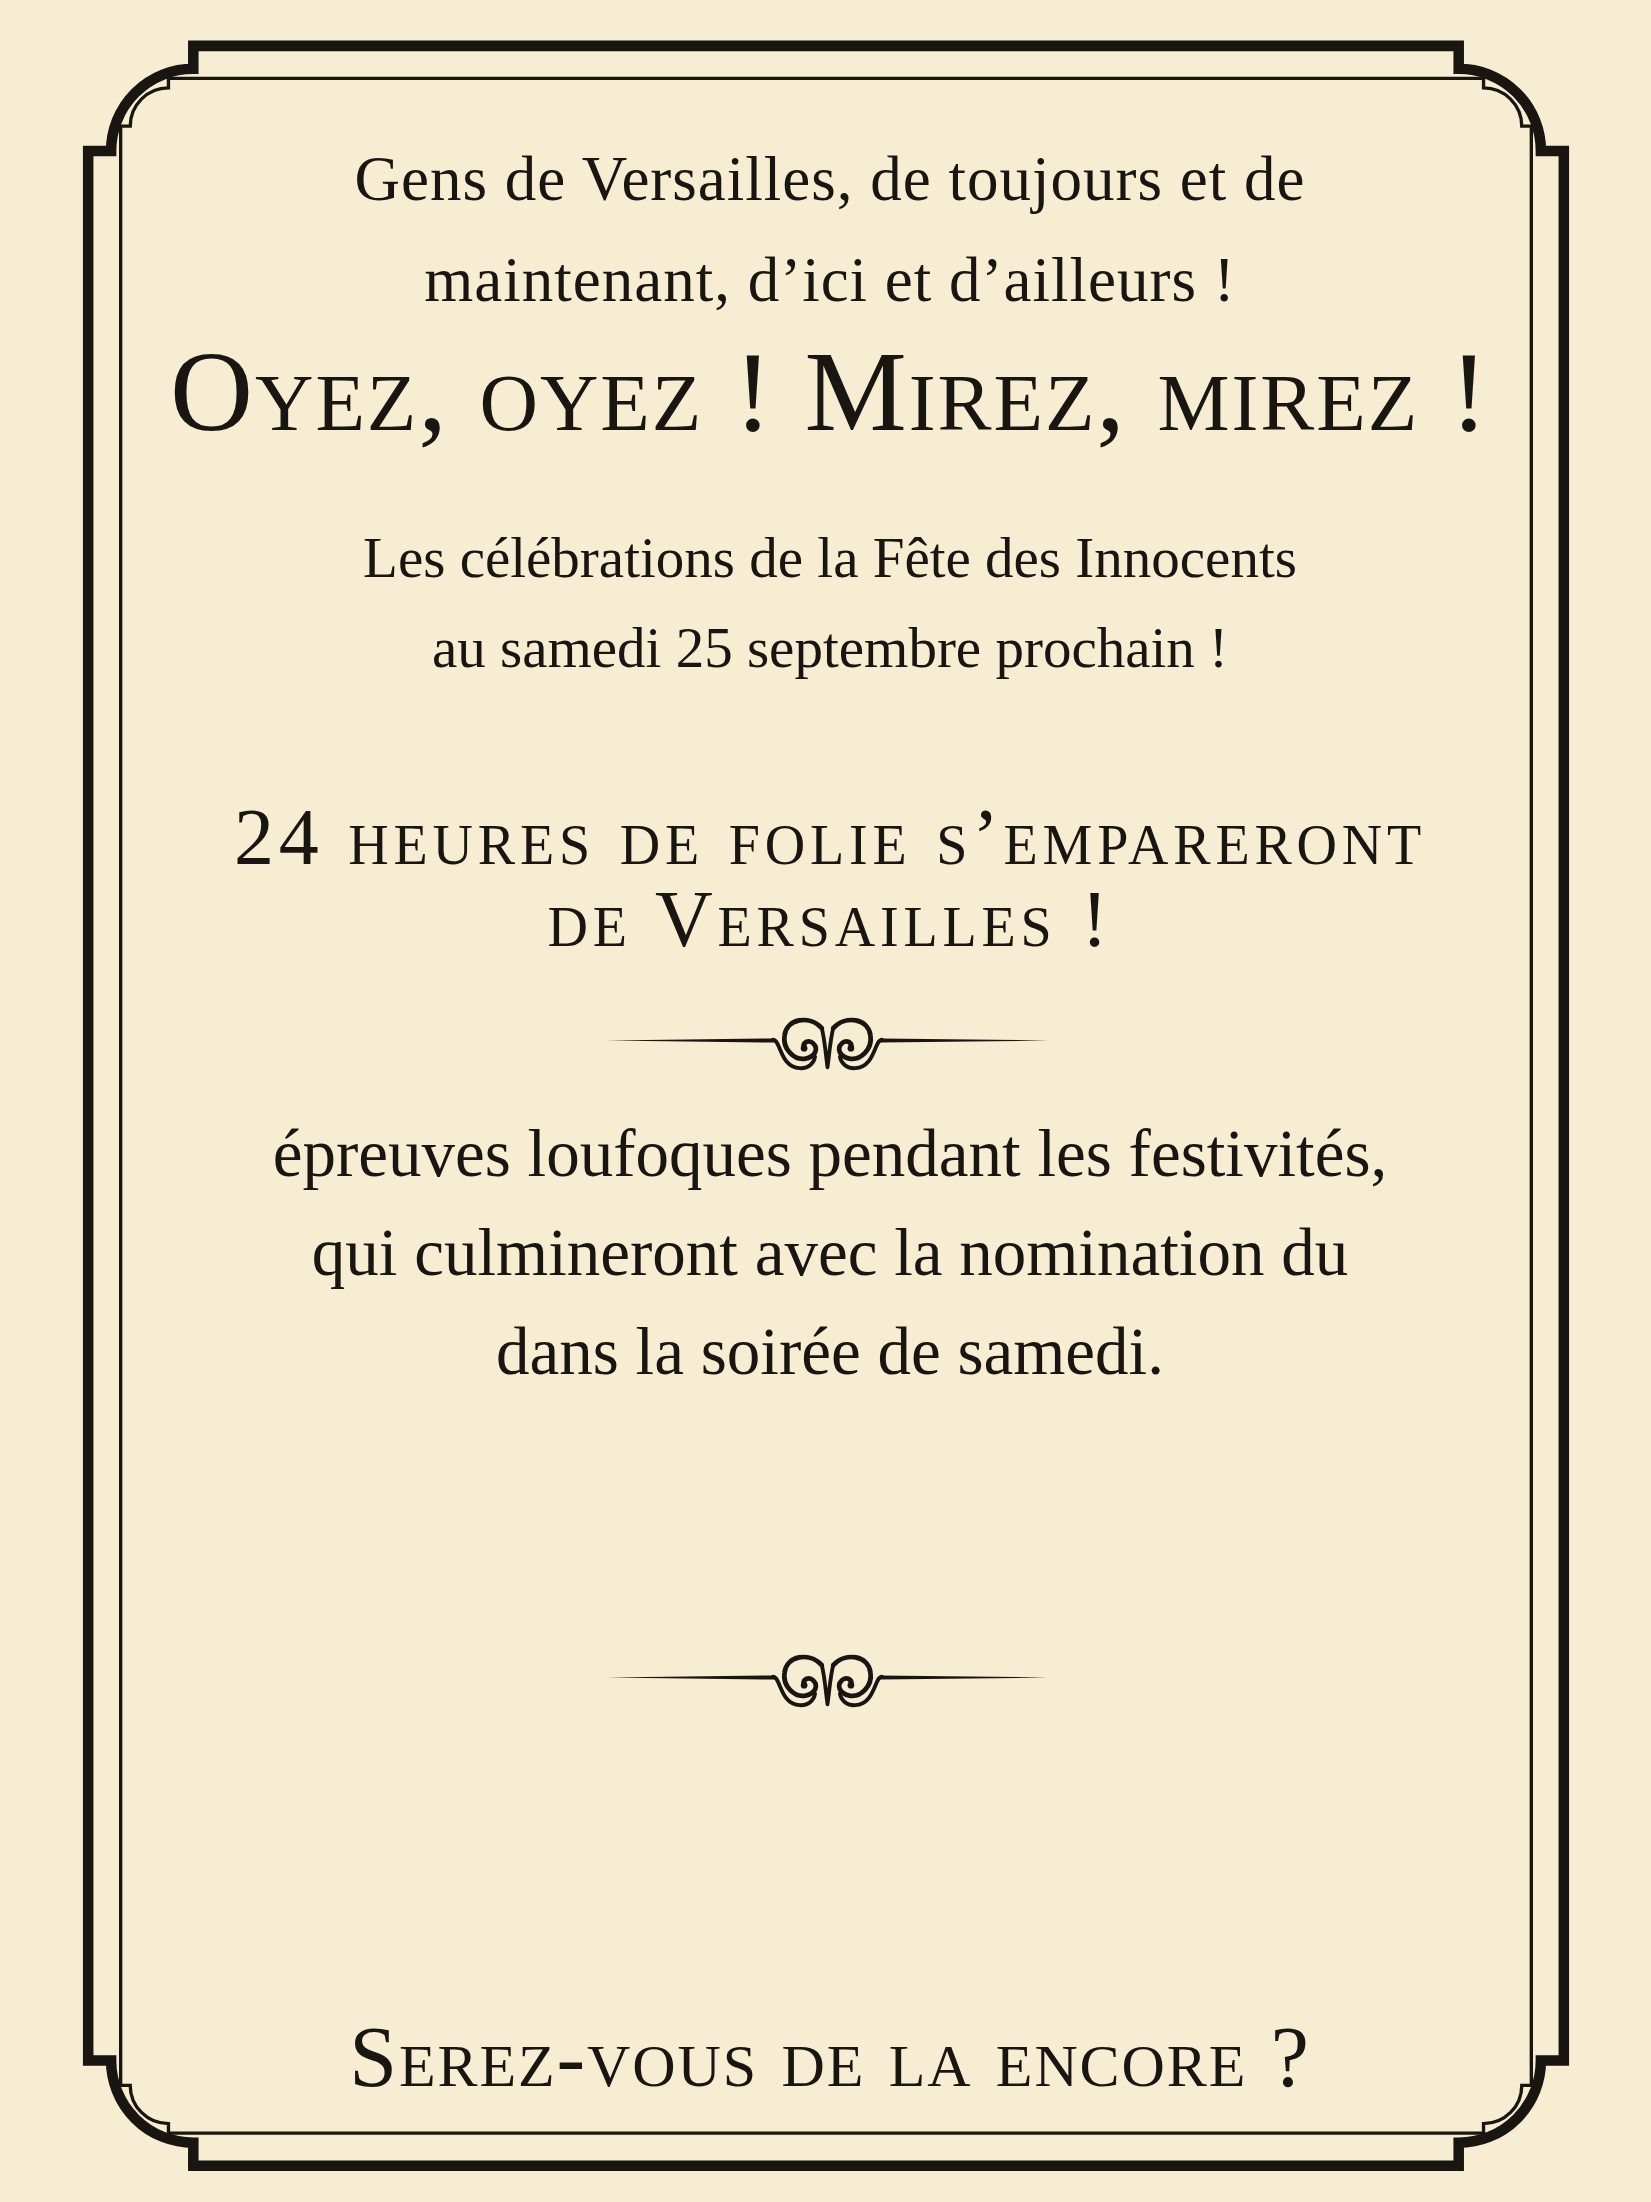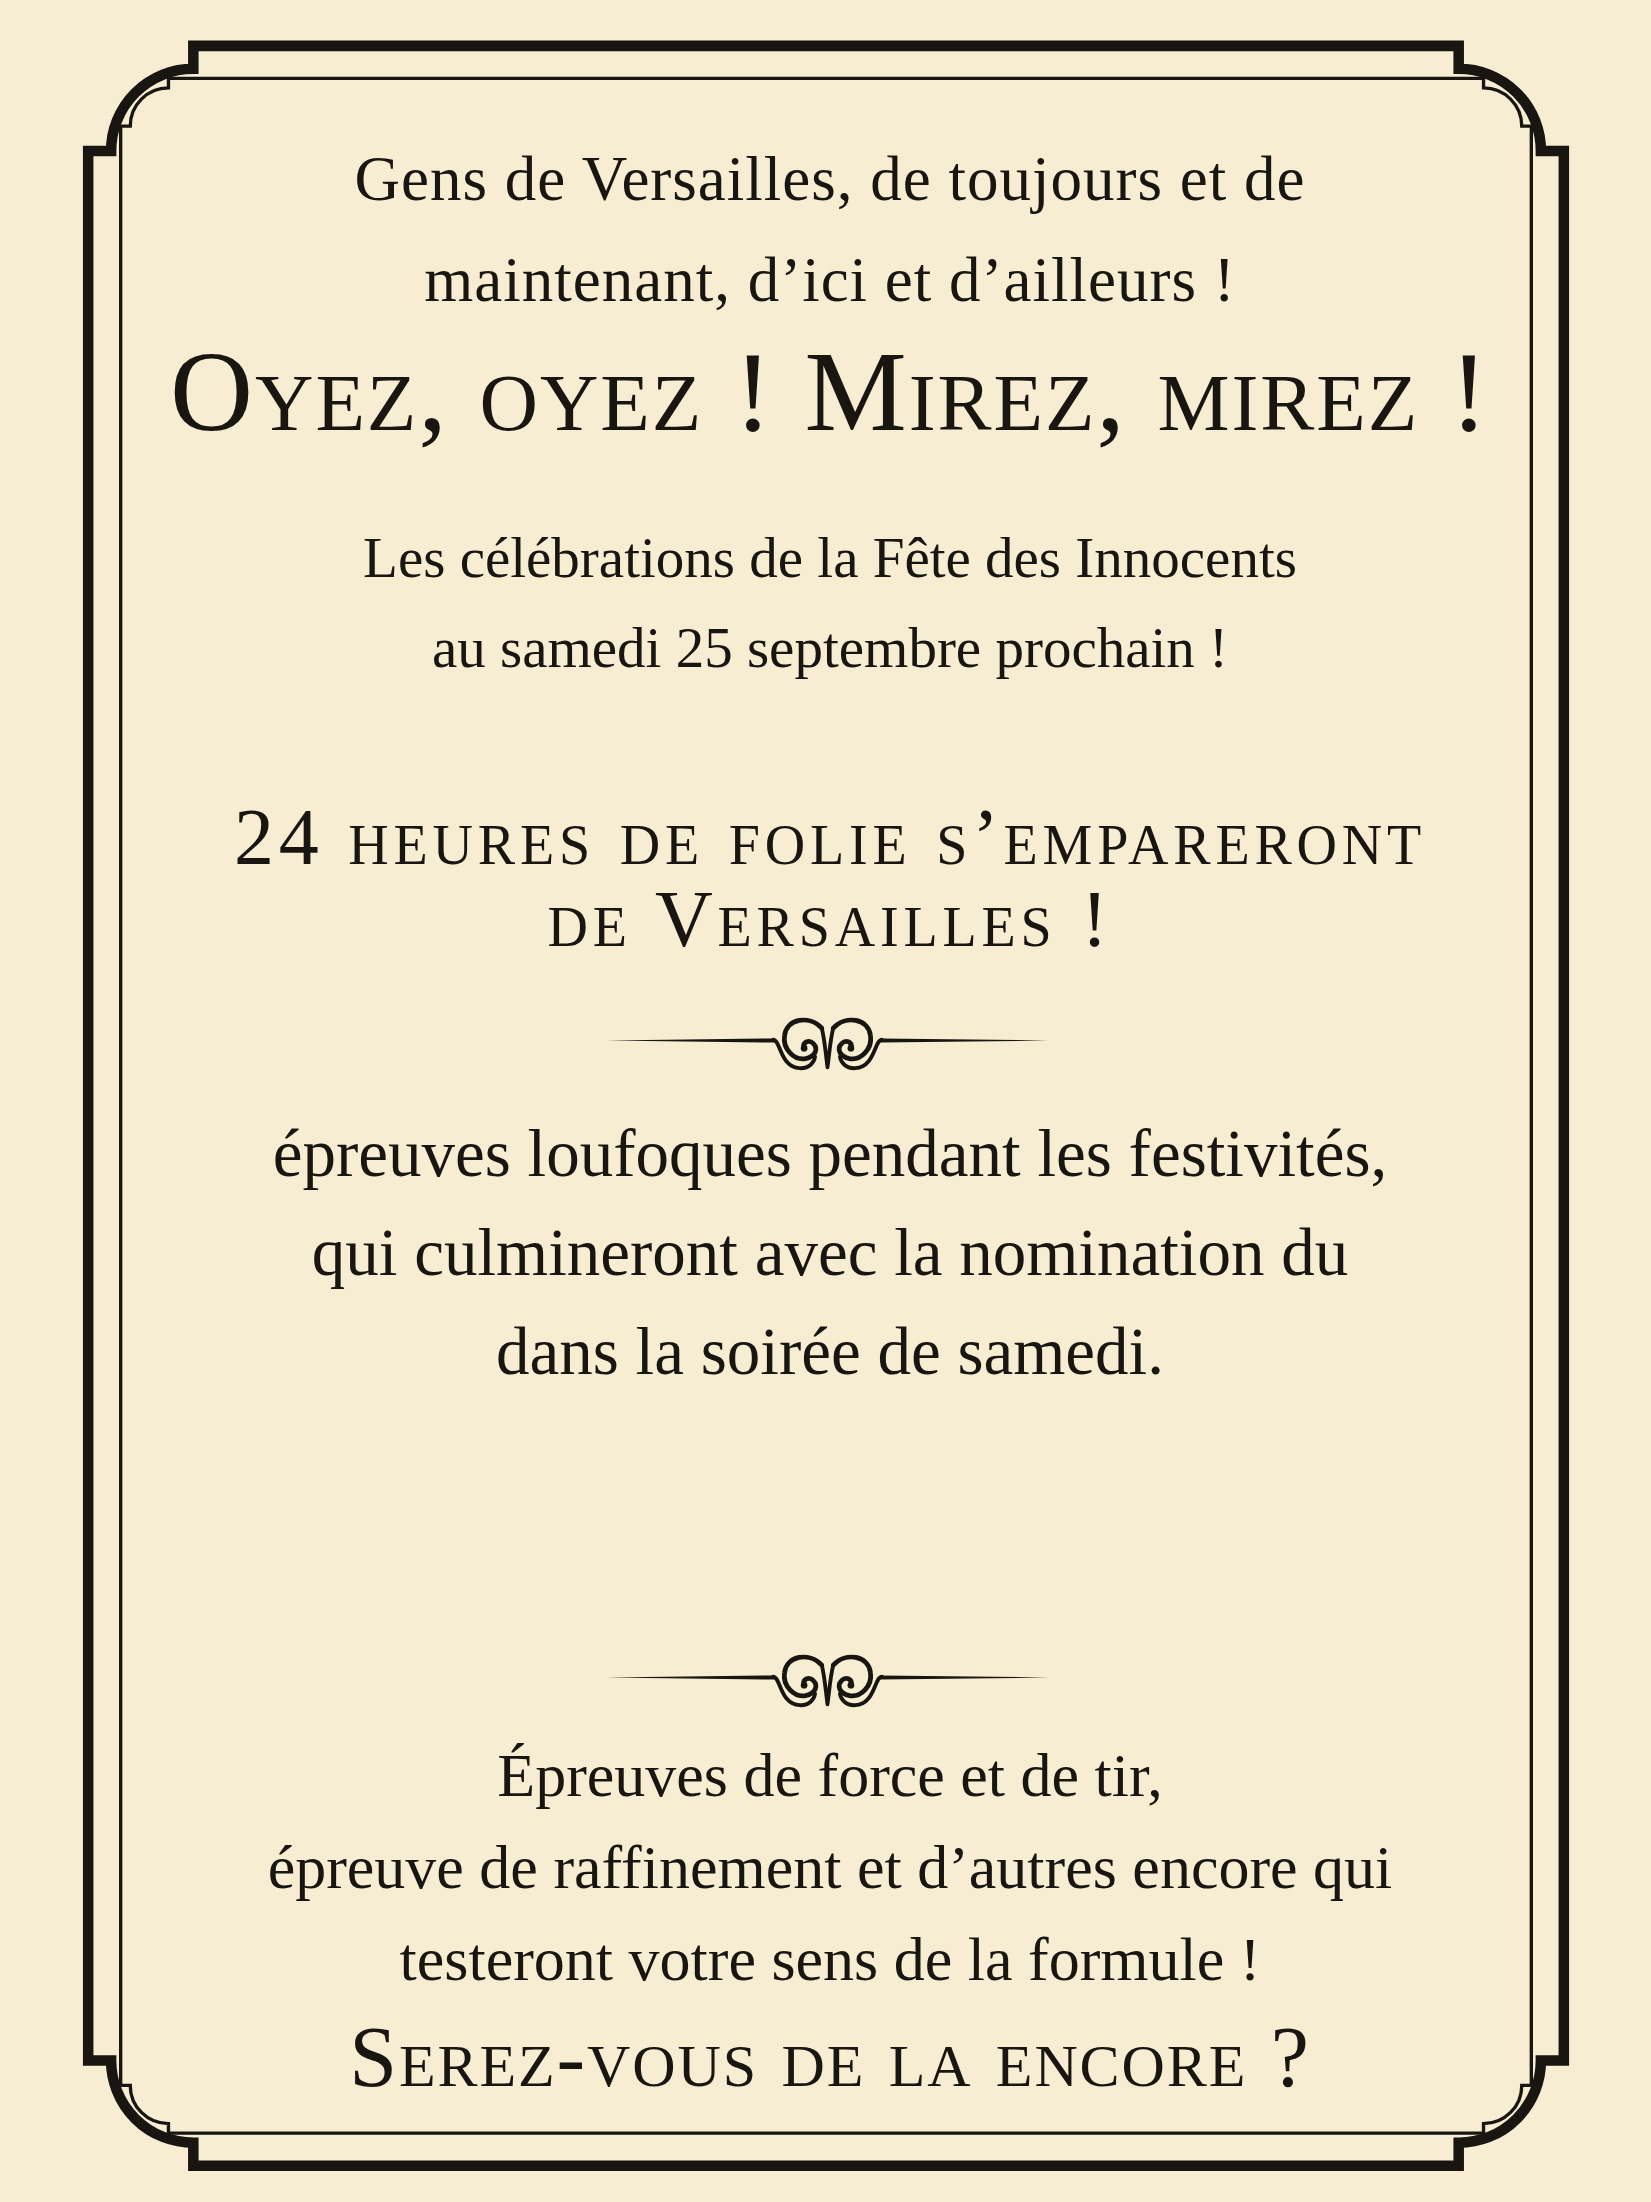--- a/index.html
+++ b/index.html
@@ -98,24 +98,19 @@
     <path class="fill" d="M466,35 L290,32.8 L290,37.2 Z"></path>
     <path class="stroke" stroke-width="4" d="M178,34 C186,34 185,63 206,64 C216,64.5 221,58 222,52"></path>
     <path class="stroke" stroke-width="4" d="M292,34 C284,34 285,63 264,64 C254,64.5 249,58 248,52"></path>
     <path class="stroke" stroke-width="5" d="M229,22 C216,8 192,12 190,30 C188,44 200,56 212,54 C222,52 226,44 220,38 C216,34 209,36 210,43"></path>
     <path class="stroke" stroke-width="5" d="M241,22 C254,8 278,12 280,30 C282,44 270,56 258,54 C248,52 244,44 250,38 C254,34 261,36 260,43"></path>
     <circle class="fill" cx="210.5" cy="43" r="3.5"></circle>
     <circle class="fill" cx="259.5" cy="43" r="3.5"></circle>
     <path class="stroke" stroke-width="4" d="M229,22 C232,34 233,48 235,63 C237,48 238,34 241,22"></path>
   </svg>
 
-  <div class="block events">
-    <div class="line">Épreuves de force et de tir,</div>
-    <div class="line">épreuve de raffinement et d’autres encore qui</div>
-    <div class="line">testeront votre sens de la formule !</div>
-  </div>
 
   <div class="block closing">
     <div class="line">Serez-vous de la encore ?</div>
   </div>
 
 </div>
 
 
 </body></html>

